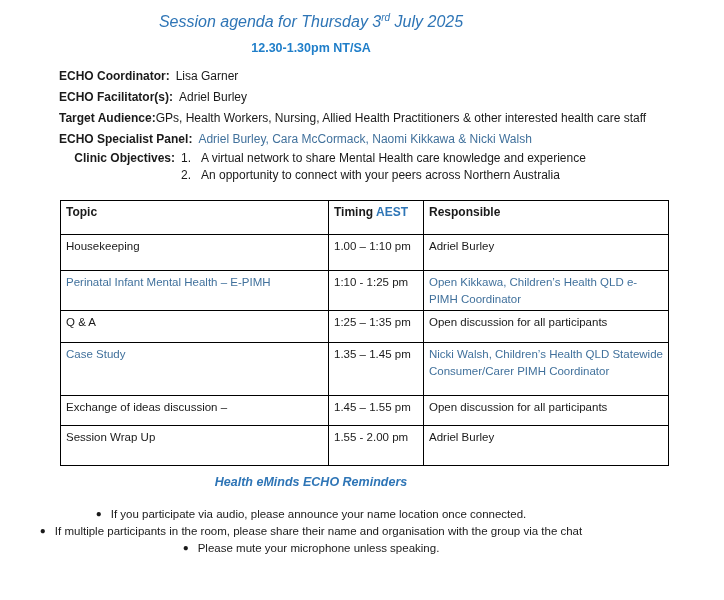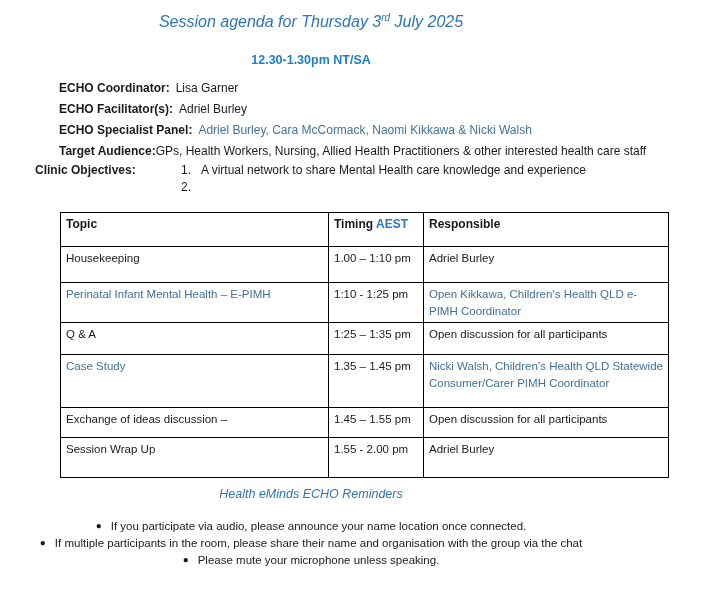--- a/index.html
+++ b/index.html
@@ -30,31 +30,31 @@
   }
   .doc-title sup{font-size:10px;font-style:italic;}
   .time-line{
     text-align:center;
     color:var(--bright-blue);
     font-weight:600;
     font-size:12.5px;
     line-height:16px;
   }
   .time-line.first{margin-top:23px;}
-  .time-line.second{margin-top:20px;text-align:center;}
+  .time-line.second{margin-top:8px;text-align:center;}
 
   
   .details{margin:13px 20px 0 35px;}
   .detail-row{line-height:14px;margin-bottom:7px;white-space:nowrap;padding-left:24px;}
   .lbl{font-weight:bold;margin-right:6px;}
   .audience .lbl{margin-right:0;}
   .val{font-weight:normal;}
   .val.blue{color:var(--muted-blue);}
   .objectives-row{display:flex;margin-top:-3px;}
-  .objectives-row .lbl{width:140px;flex:0 0 140px;line-height:16px;}
+  .objectives-row .lbl{width:140px;flex:0 0 140px;line-height:16px;text-align:right;}
   .obj-item{line-height:16.5px;display:flex;}
   .obj-num{width:20px;flex:0 0 20px;}
 
   
   table.agenda{
     border-collapse:collapse;
     margin:17px 0 0 60px;
     width:608px;
     table-layout:fixed;
     font-size:11.5px;
@@ -73,21 +73,21 @@
   td.timing{white-space:nowrap;}
   tr.h34{height:34px;} tr.h36{height:36px;} tr.h32{height:32px;}
   tr.h53{height:53px;} tr.h30{height:30px;} tr.h40{height:40px;}
 
   
   .reminders-heading{
     margin-top:8px;
     text-align:center;
     color:var(--title-blue);
     font-style:italic;
-    font-weight:normal;
+    font-weight:bold;
     font-size:12.5px;
     line-height:16px;
   }
   .bullet-list{margin-top:16px;text-align:center;font-size:11.5px;}
   .bullet-line{line-height:16px;}
   .bullet-marker{display:inline-block;margin-right:9px;transform:translateY(-1px);font-size:10px;}
 </style>
 </head>
 <body>
 
@@ -97,35 +97,36 @@
 
   <div class="time-line second">12.30-1.30pm NT/SA</div>
 
   <div class="details">
     <div class="detail-row">
       <span class="lbl">ECHO Coordinator:</span><span class="val">Lisa Garner</span>
     </div>
     <div class="detail-row">
       <span class="lbl">ECHO Facilitator(s):</span><span class="val">Adriel Burley</span>
     </div>
+    <div class="detail-row audience">
+      <span class="lbl">Target Audience:</span><span class="val">GPs, Health Workers, Nursing, Allied Health Practitioners &amp; other interested health care staff</span>
+    </div>
     <div class="detail-row">
       <span class="lbl">ECHO Specialist Panel:</span><span class="val blue">Adriel Burley, Cara McCormack, Naomi Kikkawa &amp; Nicki Walsh</span>
-    </div>
-    <div class="detail-row audience">
-      <span class="lbl">Target Audience:</span><span class="val">GPs, Health Workers, Nursing, Allied Health Practitioners &amp; other interested health care staff</span>
     </div>
     <div class="objectives-row">
       <span class="lbl">Clinic Objectives:</span>
       <div class="obj-list">
         <div class="obj-item">
           <span class="obj-num">1.</span>
             <span>A virtual network to share Mental Health care knowledge and experience</span>
         </div>
         <div class="obj-item">
           <span class="obj-num">2.</span>
+            <span>An opportunity to connect with your peers across Northern Australia</span>
         </div>
       </div>
     </div>
   </div>
 
   <table class="agenda">
     <colgroup>
         <col style="width:268px">
         <col style="width:95px">
         <col style="width:245px">

